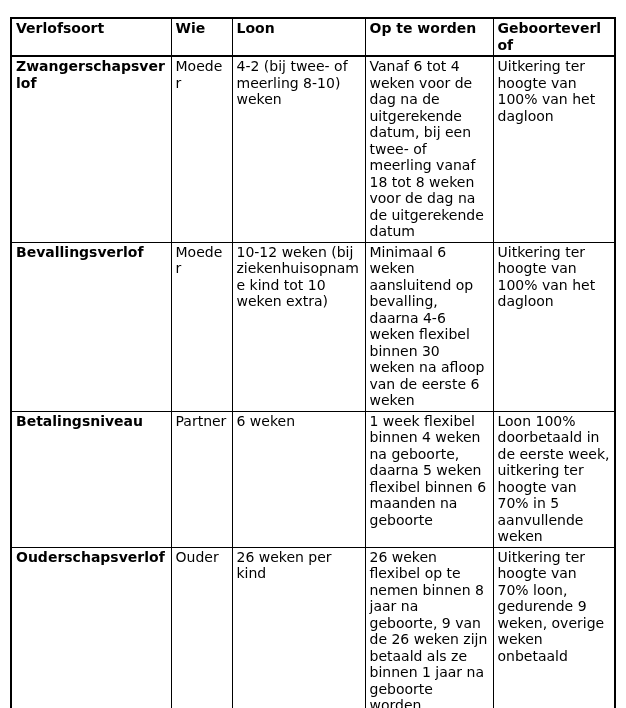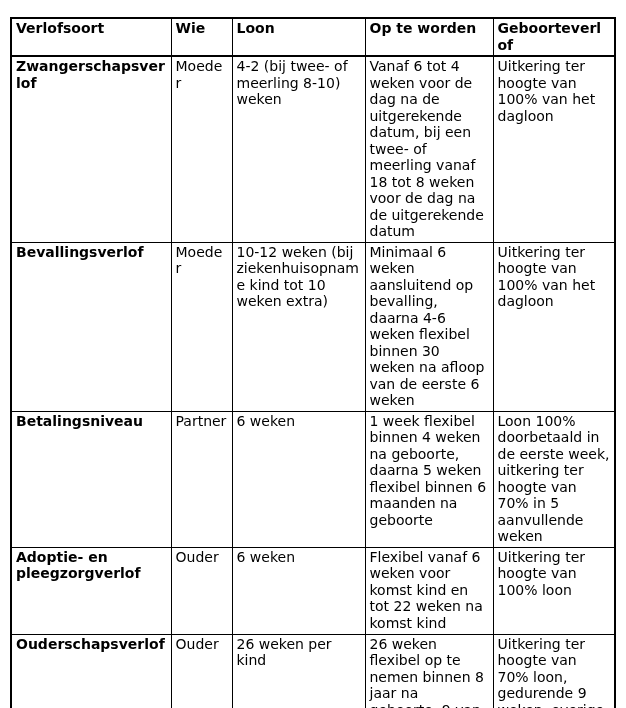--- a/index.html
+++ b/index.html
@@ -81,27 +81,20 @@
         <td>Minimaal 6 weken aansluitend op bevalling, daarna 4-6 weken flexibel binnen 30 weken na afloop van de eerste 6 weken</td>
         <td>Uitkering ter hoogte van 100% van het dagloon</td>
       </tr>
       <tr class="r3">
         <td class="rowhead">Betalingsniveau</td>
         <td>Partner</td>
         <td>6 weken</td>
         <td>1 week flexibel binnen 4 weken na geboorte, daarna 5 weken flexibel binnen 6 maanden na geboorte</td>
         <td>Loon 100% doorbetaald in de eerste week, uitkering ter hoogte van 70% in 5 aanvullende weken</td>
       </tr>
-      <tr class="r4">
-        <td class="rowhead">Adoptie- en pleegzorgverlof</td>
-        <td>Ouder</td>
-        <td>6 weken</td>
-        <td>Flexibel vanaf 6 weken voor komst kind en tot 22 weken na komst kind</td>
-        <td>Uitkering ter hoogte van 100% loon</td>
-      </tr>
       <tr class="r5">
         <td class="rowhead">Ouderschapsverlof</td>
         <td>Ouder</td>
         <td>26 weken per kind</td>
         <td>26 weken flexibel op te nemen binnen 8 jaar na geboorte, 9 van de 26 weken zijn betaald als ze binnen 1 jaar na geboorte worden opgenomen</td>
         <td>Uitkering ter hoogte van 70% loon, gedurende 9 weken, overige weken onbetaald</td>
       </tr>
     </tbody>
   </table>
 </div>

